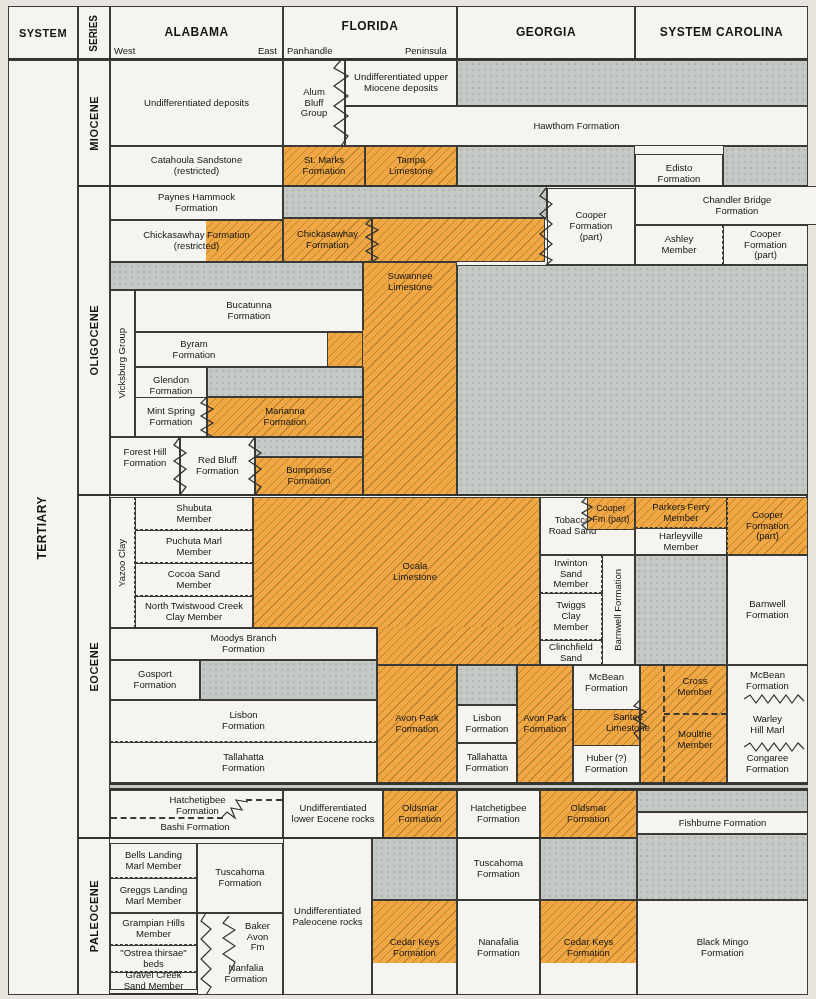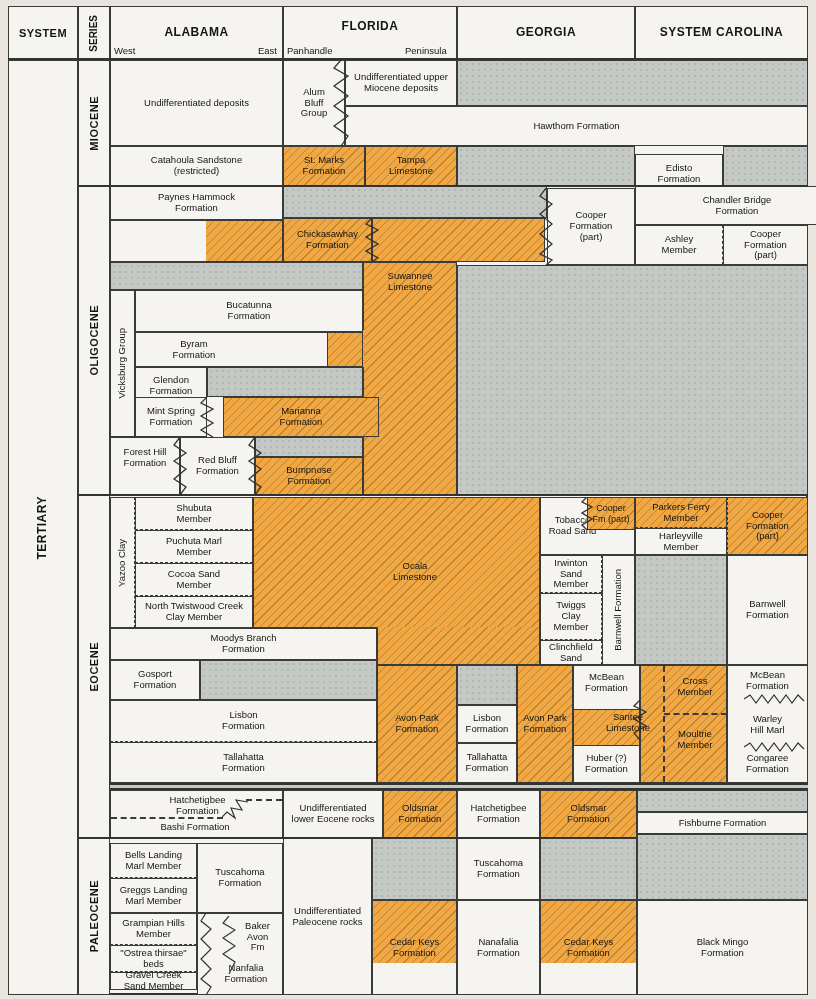--- a/index.html
+++ b/index.html
@@ -105,20 +105,21 @@
   </div>
 <div class="c" style="left:635px;top:154px;width:88px;height:40px;">
     <span style="max-width:65px;">Edisto Formation</span>
   </div>
 
 <div class="c" style="left:110px;top:186px;width:173px;height:34px;">
     <span style="max-width:110px;">Paynes Hammock Formation</span>
   </div>
 <div class="c" style="left:110px;top:220px;width:173px;height:42px;">
   <div style="position:absolute;right:0;top:0;width:76px;height:100%;background:repeating-linear-gradient(135deg,#f0a744 0px,#f0a744 5px,#bd8631 5px,#bd8631 6px);"></div>
+  <span style="position:relative;max-width:150px;">Chickasawhay Formation (restricted)</span>
 </div>
 <div class="c o" style="left:283px;top:218px;width:89px;height:44px;">
     <span style="max-width:78px;">Chickasawhay Formation</span>
   </div>
 <div class="c o" style="left:372px;top:218px;width:173px;height:44px;"></div>
 <div class="c" style="left:547px;top:188px;width:88px;height:77px;">
     <span style="max-width:60px;">Cooper Formation (part)</span>
   </div>
 <div class="c" style="left:635px;top:186px;width:204px;height:39px;">
     <span style="max-width:110px;">Chandler Bridge Formation</span>
@@ -143,21 +144,21 @@
 <div class="c" style="left:135px;top:332px;width:228px;height:35px;">
     <span style="max-width:70px;position:relative;left:-55px;">Byram Formation</span>
   </div>
 <div class="c o" style="left:327px;top:332px;width:36px;height:35px;border-left:1px solid #3a3a36;"></div>
 <div class="c" style="left:135px;top:367px;width:72px;height:38px;">
     <span style="max-width:60px;">Glendon Formation</span>
   </div>
 <div class="c" style="left:135px;top:397px;width:72px;height:40px;">
     <span style="max-width:65px;">Mint Spring Formation</span>
   </div>
-<div class="c o" style="left:207px;top:397px;width:156px;height:40px;margin-left:16px;">
+<div class="c o" style="left:207px;top:397px;width:156px;height:40px;">
     <span style="max-width:70px;">Marianna Formation</span>
   </div>
 <div class="c" style="left:110px;top:437px;width:70px;height:58px;">
     <span style="max-width:60px;position:relative;top:-8px;">Forest Hill Formation</span>
   </div>
 <div class="c" style="left:180px;top:437px;width:75px;height:58px;">
     <span style="max-width:45px;">Red Bluff Formation</span>
   </div>
 <div class="c o" style="left:255px;top:457px;width:108px;height:38px;">
     <span style="max-width:70px;">Bumpnose Formation</span>

